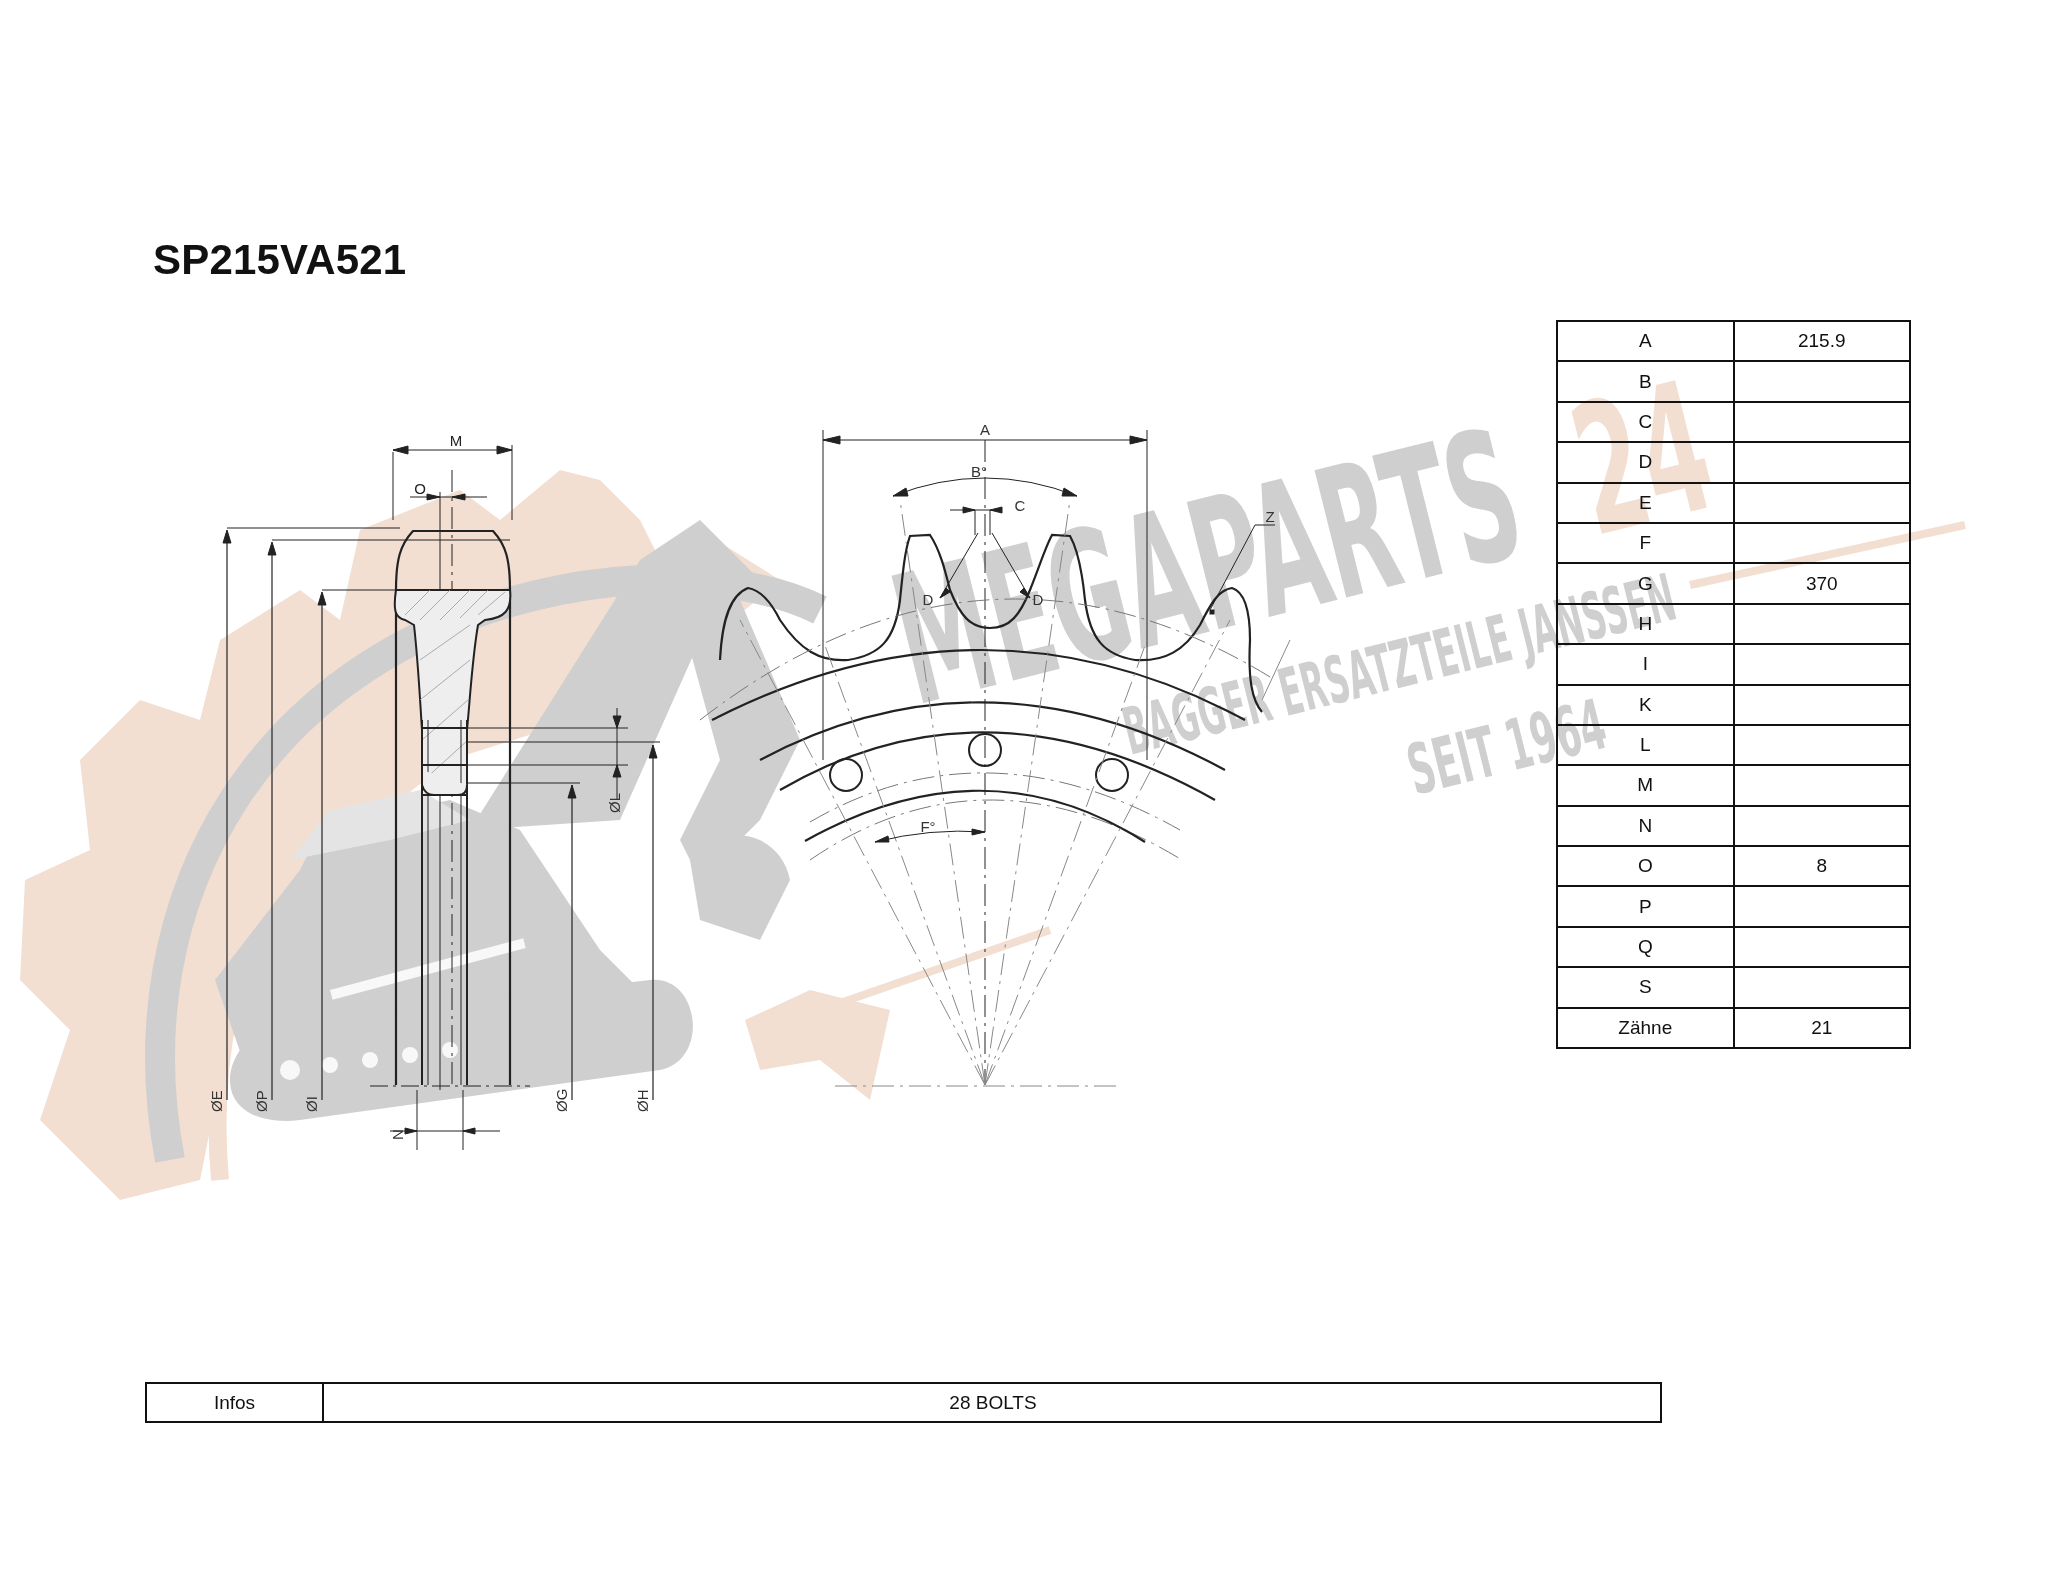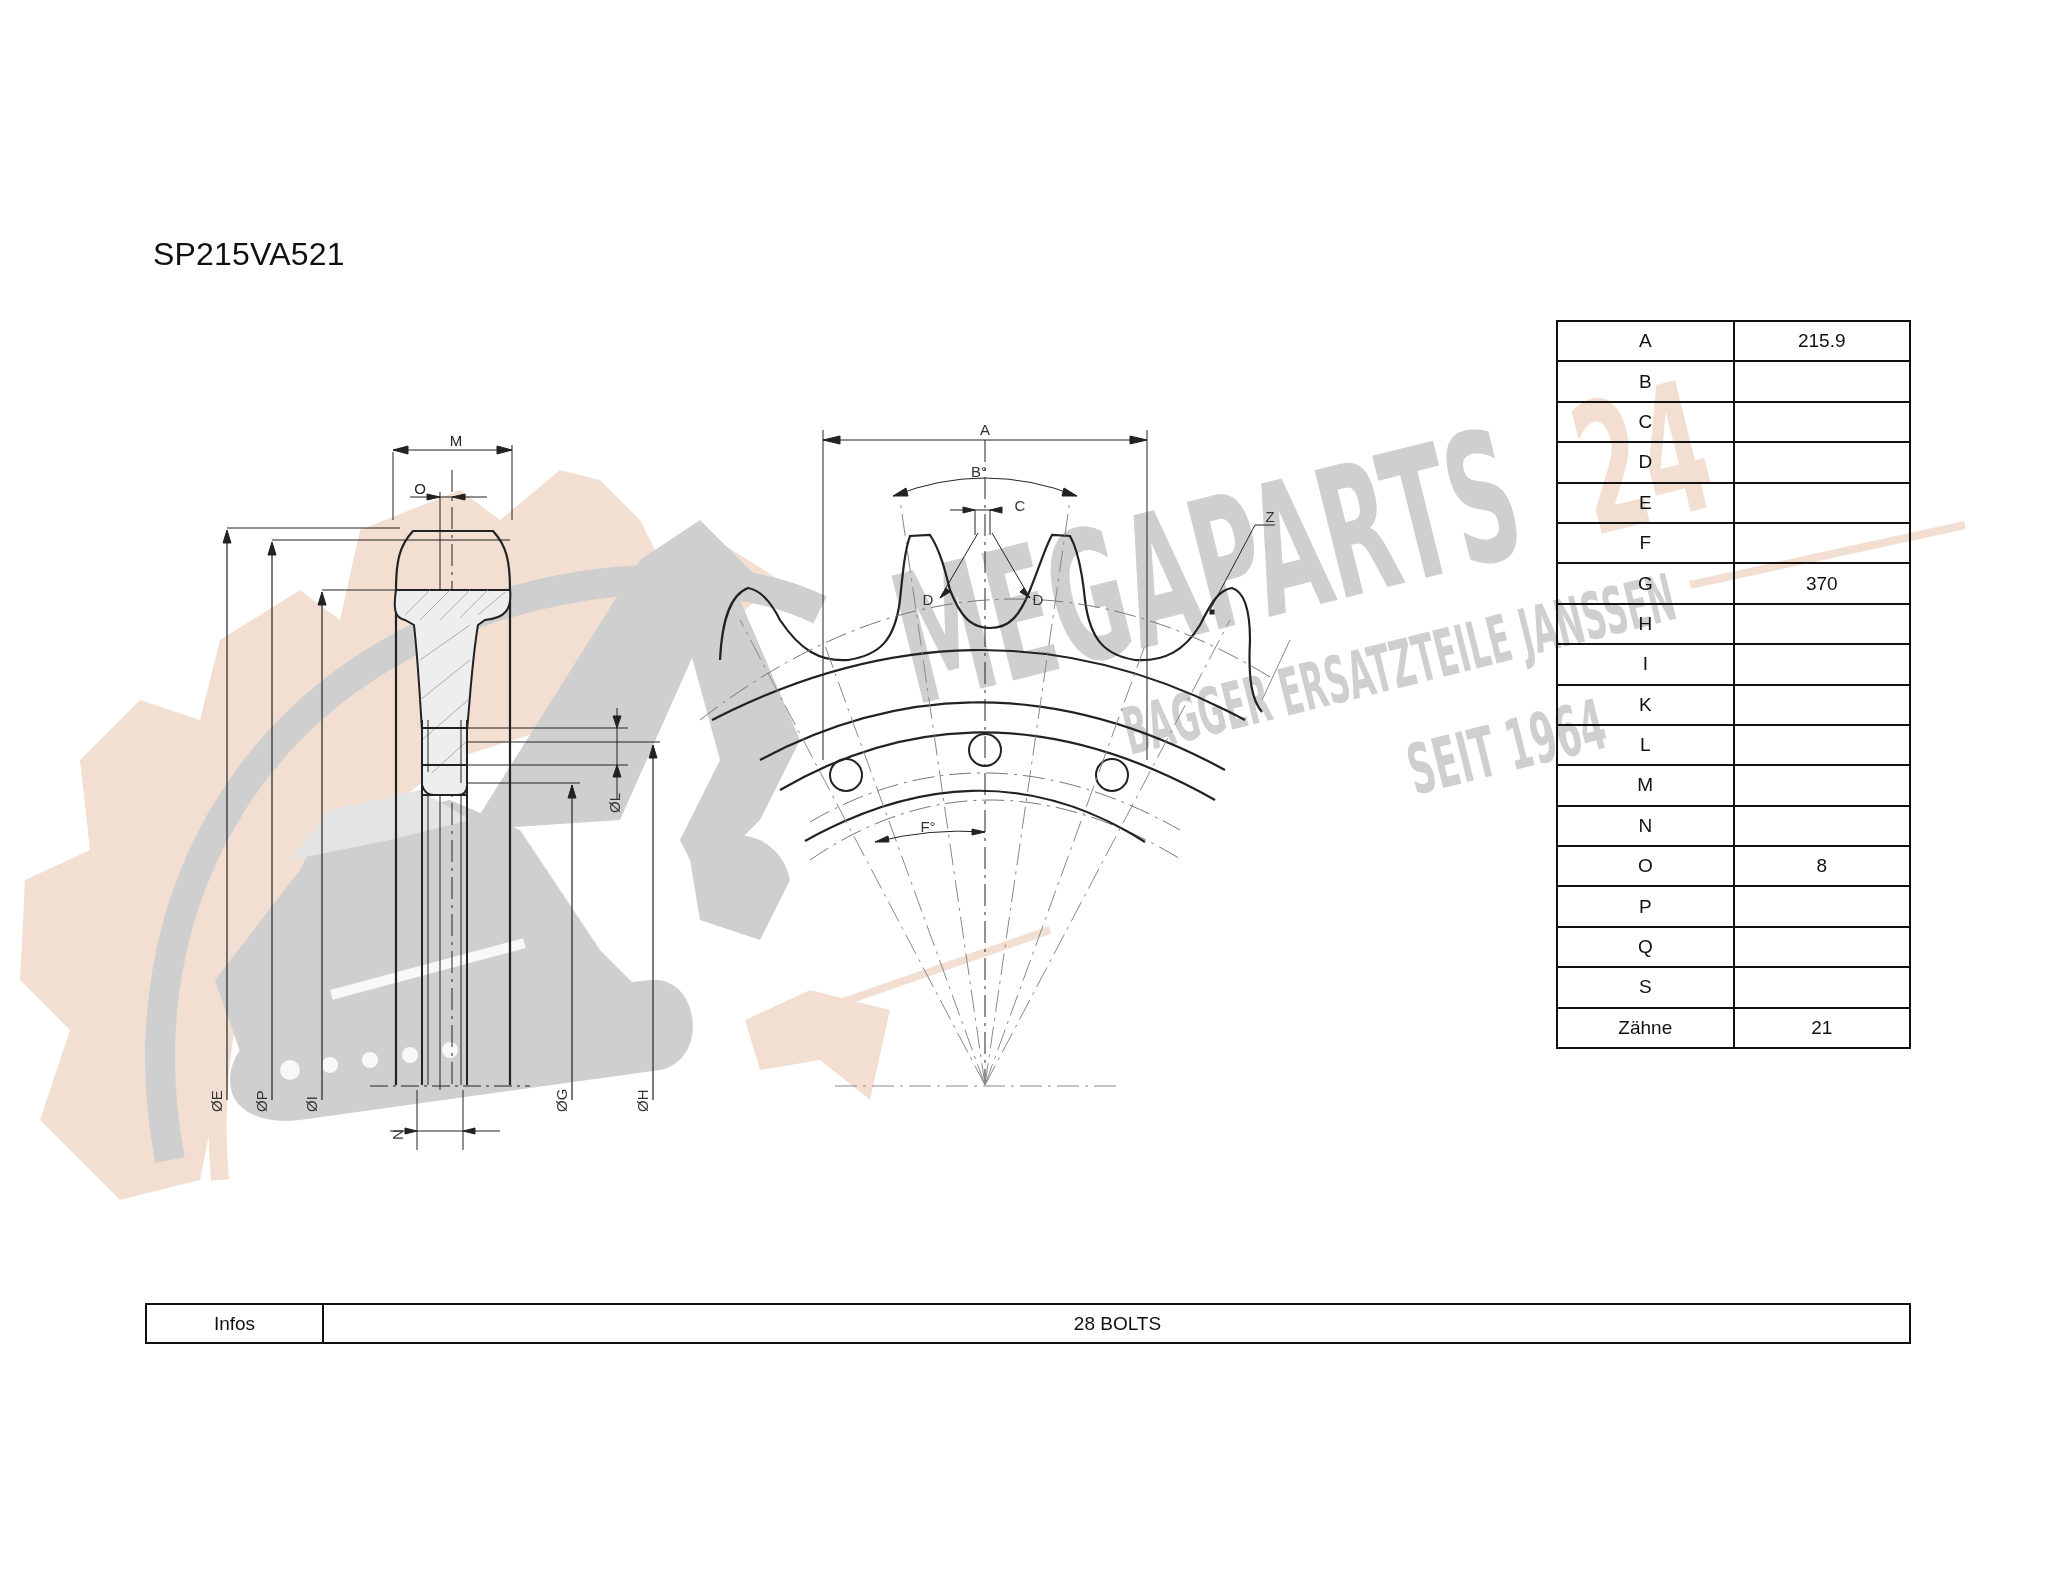--- a/index.html
+++ b/index.html
@@ -1,28 +1,28 @@
 <!DOCTYPE html>
 <html><head>
 <meta charset="utf-8">
 <style>
   html, body { margin: 0; padding: 0; background: #ffffff; }
   body { width: 2057px; height: 1589px; position: relative; overflow: hidden;
          font-family: "Liberation Sans", sans-serif; color: #111; }
-  .title { position: absolute; left: 153px; top: 236px; font-size: 32px; font-weight: normal;
+  .title { position: absolute; left: 153px; top: 236px; font-size: 42px; font-weight: bold;
            letter-spacing: 0.2px; color: #111; }
   svg.drawing { position: absolute; left: 0; top: 0; }
   table.dims { position: absolute; left: 1556px; top: 320px; border-collapse: collapse;
                width: 355px; }
   table.dims td { border: 2.5px solid #111; height: 38.4px; padding: 0; text-align: center;
                   font-size: 19px; color: #111; background: transparent; }
   table.dims td.key { width: 176px; }
   table.dims td.val { width: 176px; }
-  table.infos { position: absolute; left: 145px; top: 1303px; border-collapse: collapse;
-                width: 1766px; padding-left: 16px; }
+  table.infos { position: absolute; left: 145px; top: 1382px; border-collapse: collapse;
+                width: 1517px; padding-left: 16px; }
   table.infos td { border: 2.5px solid #111; height: 37px; padding: 0; font-size: 19px; color: #111; }
   table.infos td.label { width: 175px; text-align: center; }
   table.infos td.value { text-align: center; padding-left: 2px; }
 </style>
 </head>
 <body>
 
 <svg class="drawing" width="2057" height="1589" viewBox="0 0 2057 1589" xmlns="http://www.w3.org/2000/svg">
 
   <g>

